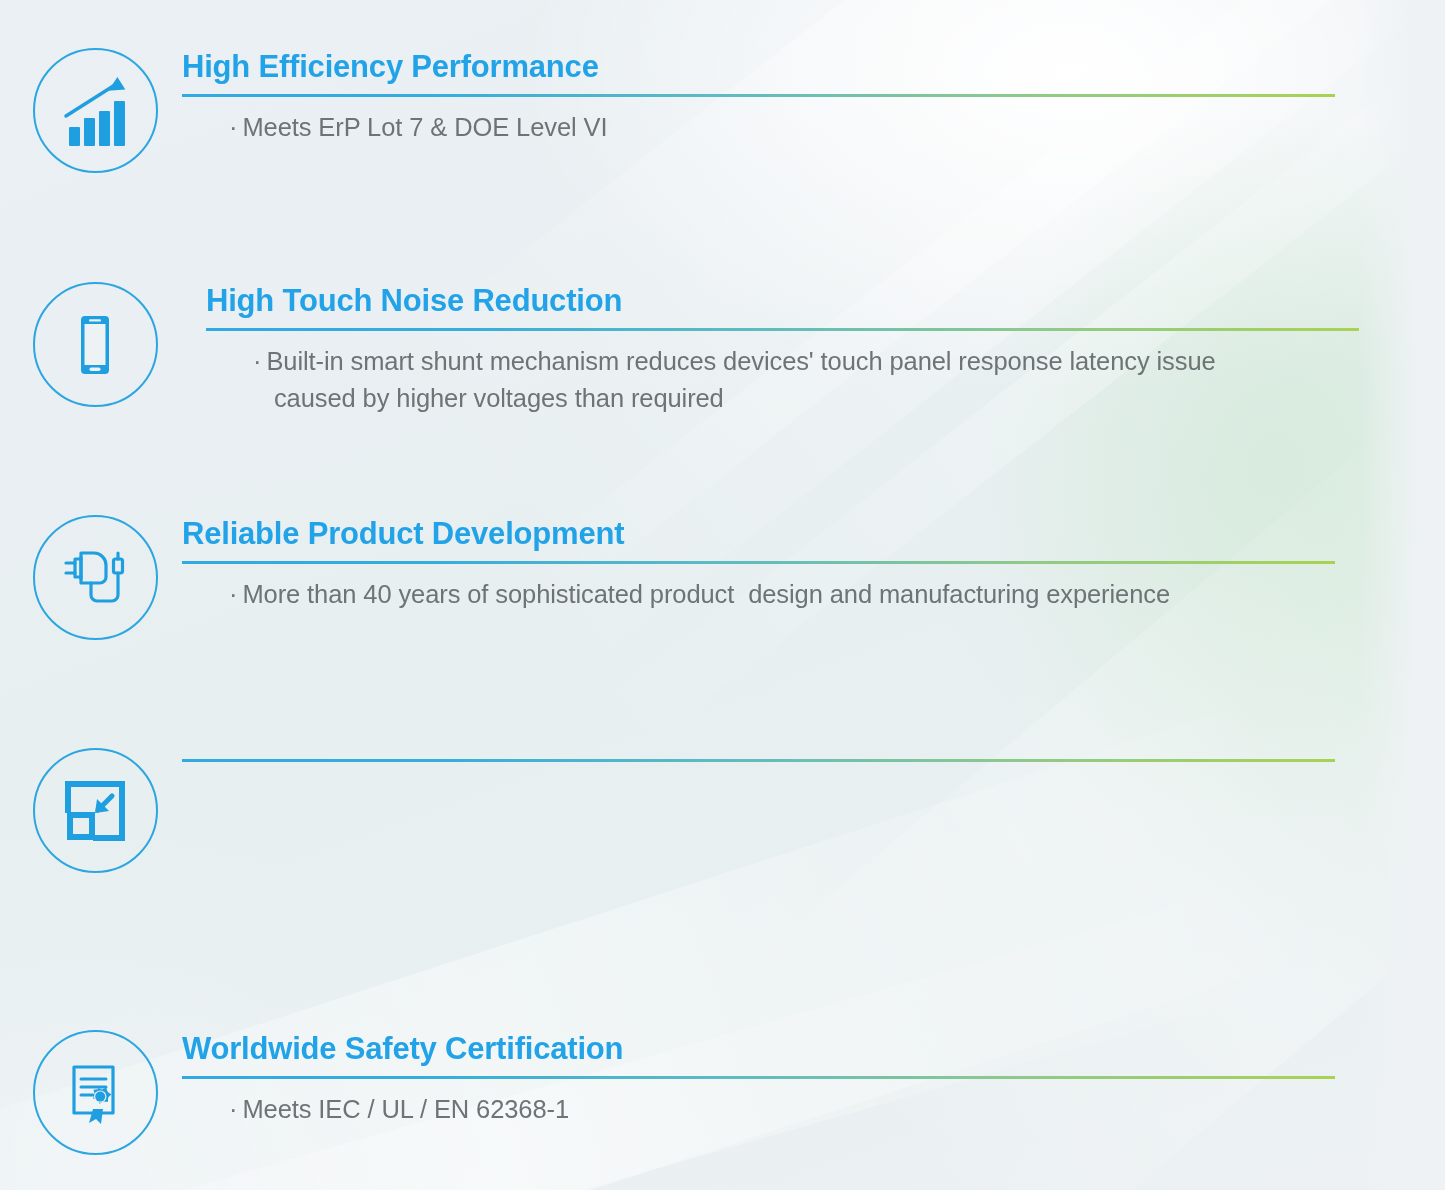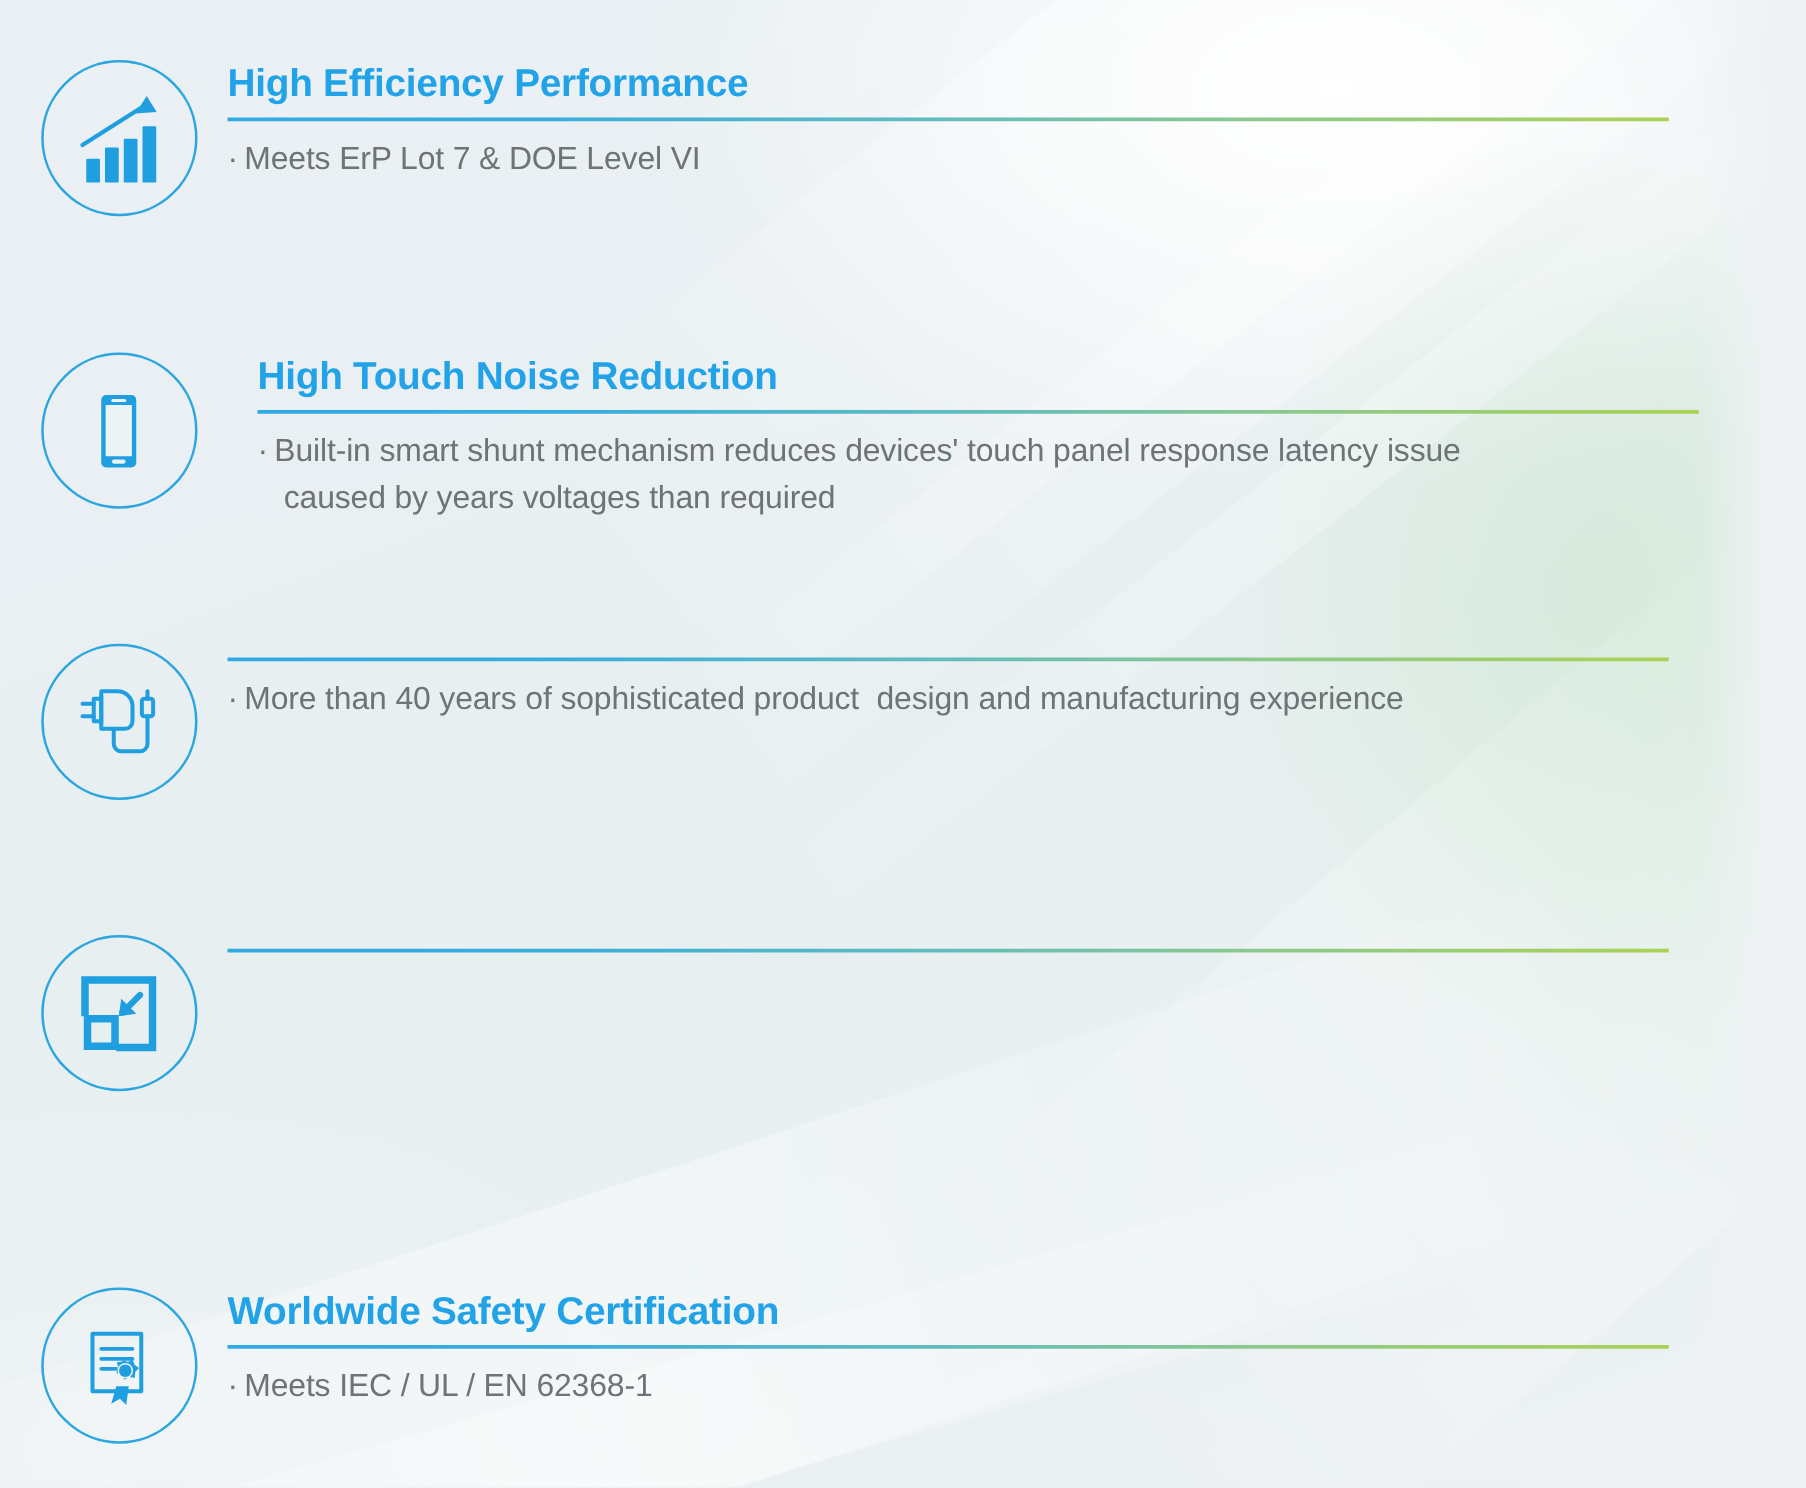--- a/index.html
+++ b/index.html
@@ -109,20 +109,21 @@
   }
 
   .bullets { padding-top:2px; }
 
   .bullet {
     font-size:25.5px;
     color:#6E7376;
     line-height:1.48;
     letter-spacing:-0.1px;
     white-space:pre-wrap;
+    margin-left:47px;
   }
   .bullet .dot { margin-right:5px; }
 </style>
 </head>
 <body>
 
 <div id="bg">
   <div class="bg-base"></div>
   <div class="tint-green"></div>
   <div class="streak s1"></div>
@@ -171,21 +172,21 @@
           <rect x="33" y="13.2" width="12" height="2.4" rx="1.2" fill="#EDF2F4"></rect>
           <rect x="33.5" y="61.5" width="11" height="3.4" rx="1.7" fill="#EDF2F4"></rect>
         </svg>
       </div>
     </div>
     <div class="body-col">
       <div class="f-title">High Touch Noise Reduction</div>
       <div class="divider"></div>
       <div class="bullets">
         <div class="bullet"><span class="dot">·</span><span>Built-in smart shunt mechanism reduces devices' touch panel response latency issue
-   caused by years voltages than required</span></div>
+   caused by higher voltages than required</span></div>
       </div>
     </div>
   </div>
 
   <div class="feature" style="top:515px;">
     <div class="icon-wrap">
       <div class="icon-circle">
         <svg width="82" height="82" viewBox="0 0 82 82">
           <g fill="none" stroke="#1F9FE0" stroke-width="3.2" stroke-linecap="round" stroke-linejoin="round">
 
@@ -199,20 +200,21 @@
 
             <path d="M37 46 V58 a6 6 0 0 0 6 6 H58 a6 6 0 0 0 6 -6 V36"></path>
 
             <rect x="59.5" y="22" width="9" height="14" rx="2"></rect>
             <path d="M64 16 V22"></path>
           </g>
         </svg>
       </div>
     </div>
     <div class="body-col">
+      <div class="f-title">Reliable Product Development</div>
       <div class="divider"></div>
       <div class="bullets">
         <div class="bullet"><span class="dot">·</span><span>More than 40 years of sophisticated product  design and manufacturing experience</span></div>
       </div>
     </div>
   </div>
 
   <div class="feature" style="top:748px;">
     <div class="icon-wrap">
       <div class="icon-circle">

